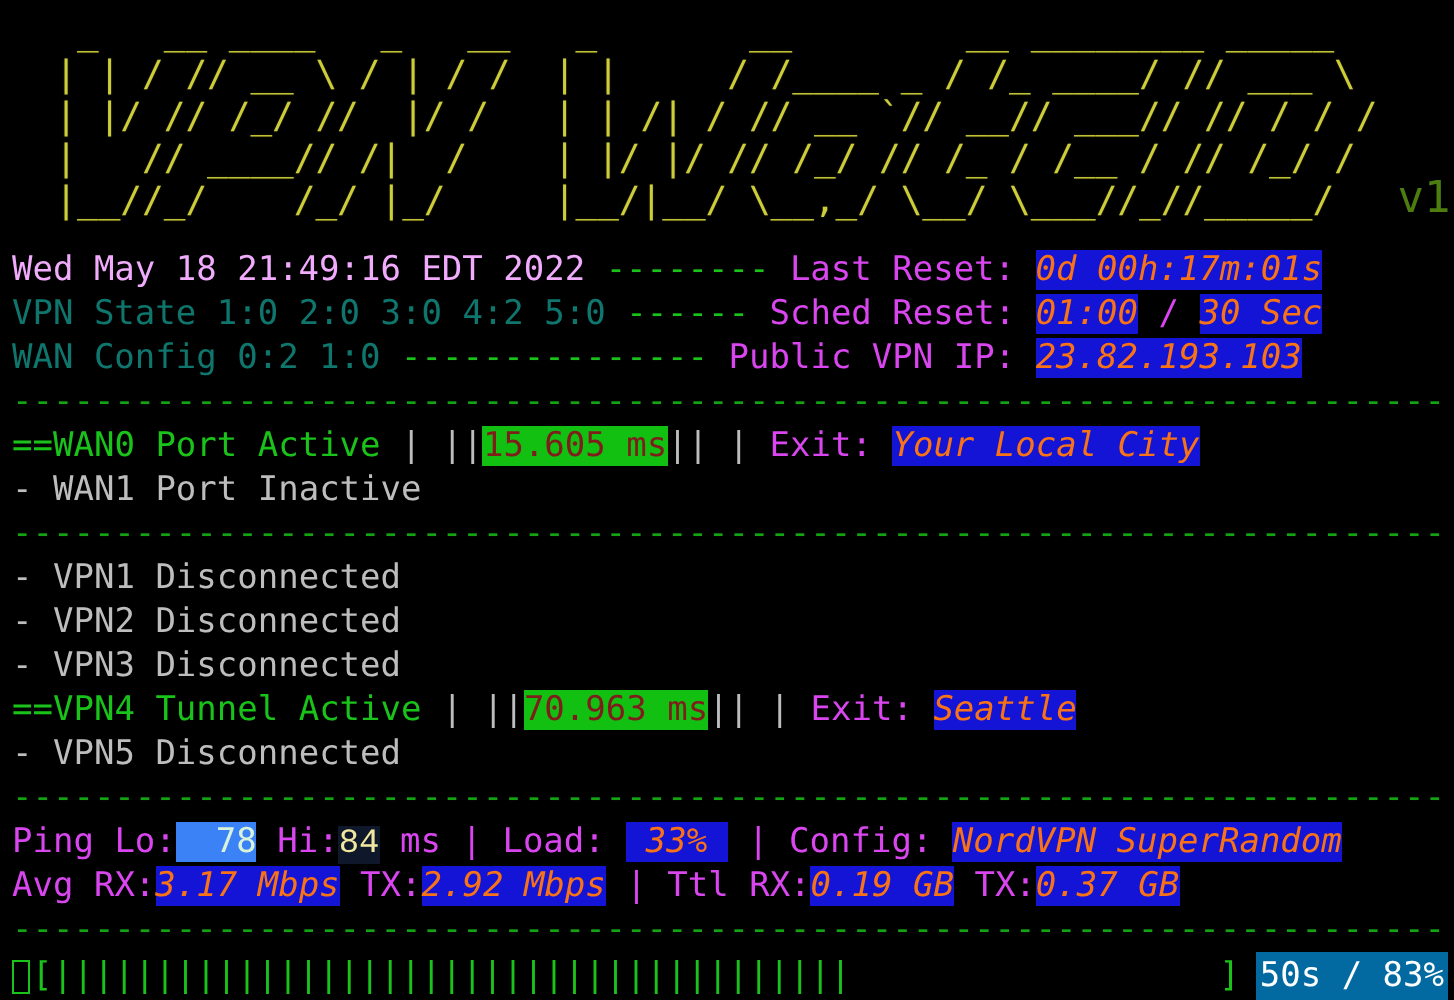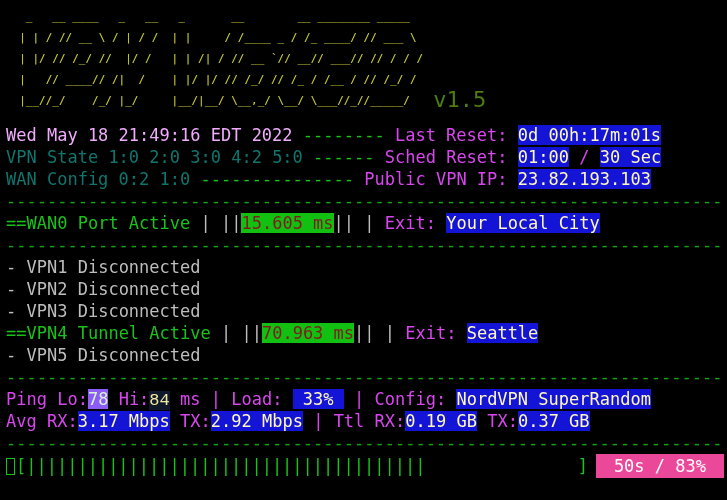--- a/index.html
+++ b/index.html
@@ -26,21 +26,21 @@
   .banner-wrap {
     position: absolute;
     left: 6px;
     top: 6px;
     display: flex;
     align-items: flex-end;
   }
   pre.ascii {
     margin: 0;
     font-family: "DejaVu Sans Mono", "Liberation Mono", monospace;
-    font-size: 11px;
+    font-size: 18px;
     line-height: 21px;
     letter-spacing: 0px;
     color: #cdcd3a;
     white-space: pre;
     text-shadow: 0 0 1px rgba(205,205,58,0.25);
   }
   .version {
     font-family: "DejaVu Sans Mono", "Liberation Mono", monospace;
     font-size: 22px;
     line-height: 21px;
@@ -71,29 +71,31 @@
   }
   
   .c-white   { color: #f0abfc; }
   .c-cyan    { color: #0f766e; }
   .c-yellow  { color: #d946ef; }
   .c-green   { color: #19c319; }
   .c-grey    { color: #bdbdbd; }
 
   .hl-blue {
     background: #1414d6;
-    color: #fef9c3;
+    color: #f97316;
+    font-style: italic;
   }
   .hl-green {
     background: #12c012;
     color: #7f1d1d;
   }
   .hl-green-dark {
-    background: #8b5cf6;
+    background: #3b82f6;
     color: #d8f3d8;
+    padding-left: 20px;
   }
   .hl-red {
     background: #0f172a;
     color: #f0e8a0;
     font-family: Liberation Mono, monospace;
   }
 
   
   .barrow {
     font-family: "DejaVu Sans Mono", "Liberation Mono", monospace;
@@ -114,21 +116,21 @@
     vertical-align: -3px;
   }
   .bar-ticks { color: #19c319; letter-spacing: 0px; }
   .bar-right {
     margin-left: auto;
     display: flex;
     align-items: center;
     gap: 0px;
   }
   .bar-close { color: #19c319; margin-right: 8px; }
-  .bar-stat { background: #ec4899; color: #ffffff; padding: 1px 18px; }
+  .bar-stat { background: #0369a1; color: #ffffff; padding: 1px 2px; }
 </style>
 </head>
 <body>
 
 <div id="terminal">
 
   <div class="banner-wrap">
     <pre class="ascii">   _   __ ____   _   __   _       __        __ ________ _____
   | | / // __ \ / | / /  | |     / /____ _ / /_ ____/ // ___ \
   | |/ // /_/ //  |/ /   | | /| / // __ `// __// ___// // / / /
@@ -142,20 +144,21 @@
     <div class="row"><span class="c-white">Wed May 18 21:49:16 EDT 2022</span><span class="c-green"> -------- </span><span class="c-yellow">Last Reset:</span><span class="c-white"> </span><span class="hl-blue">0d 00h:17m:01s</span></div>
 
     <div class="row"><span class="c-cyan">VPN State</span><span class="c-cyan"> </span><span class="c-cyan">1:0 2:0 3:0 4:2 5:0</span><span class="c-green"> ------ </span><span class="c-yellow">Sched Reset:</span><span class="c-white"> </span><span class="hl-blue">01:00</span><span class="c-yellow"> <span>/</span> </span><span class="hl-blue">30 Sec</span></div>
 
     <div class="row"><span class="c-cyan">WAN Config</span><span class="c-cyan"> </span><span class="c-cyan">0:2 1:0</span><span class="c-green"> --------------- </span><span class="c-yellow">Public VPN IP:</span><span class="c-white"> </span><span class="hl-blue">23.82.193.103</span></div>
 
     <div class="row sep">----------------------------------------------------------------------</div>
 
     <div class="row"><span class="c-green">==</span><span class="c-green">WAN0</span><span class="c-green"> </span><span class="c-green">Port Active</span><span class="c-grey"> | ||</span><span class="hl-green">15.605 ms</span><span class="c-grey">|| | </span><span class="c-yellow">Exit:</span><span class="c-white"> </span><span class="hl-blue">Your Local City</span></div>
 
+    <div class="row"><span class="c-grey">- </span><span class="c-grey">WAN1</span><span class="c-grey"> </span><span class="c-grey">Port Inactive</span></div>
 
     <div class="row sep">----------------------------------------------------------------------</div>
 
     <div class="row"><span class="c-grey">- </span><span class="c-grey">VPN1</span><span class="c-grey"> </span><span class="c-grey">Disconnected</span></div>
 
     <div class="row"><span class="c-grey">- </span><span class="c-grey">VPN2</span><span class="c-grey"> </span><span class="c-grey">Disconnected</span></div>
 
     <div class="row"><span class="c-grey">- </span><span class="c-grey">VPN3</span><span class="c-grey"> </span><span class="c-grey">Disconnected</span></div>
 
     <div class="row"><span class="c-green">==</span><span class="c-green">VPN4</span><span class="c-green"> </span><span class="c-green">Tunnel Active</span><span class="c-grey"> | ||</span><span class="hl-green">70.963 ms</span><span class="c-grey">|| | </span><span class="c-yellow">Exit:</span><span class="c-white"> </span><span class="hl-blue">Seattle</span></div>

